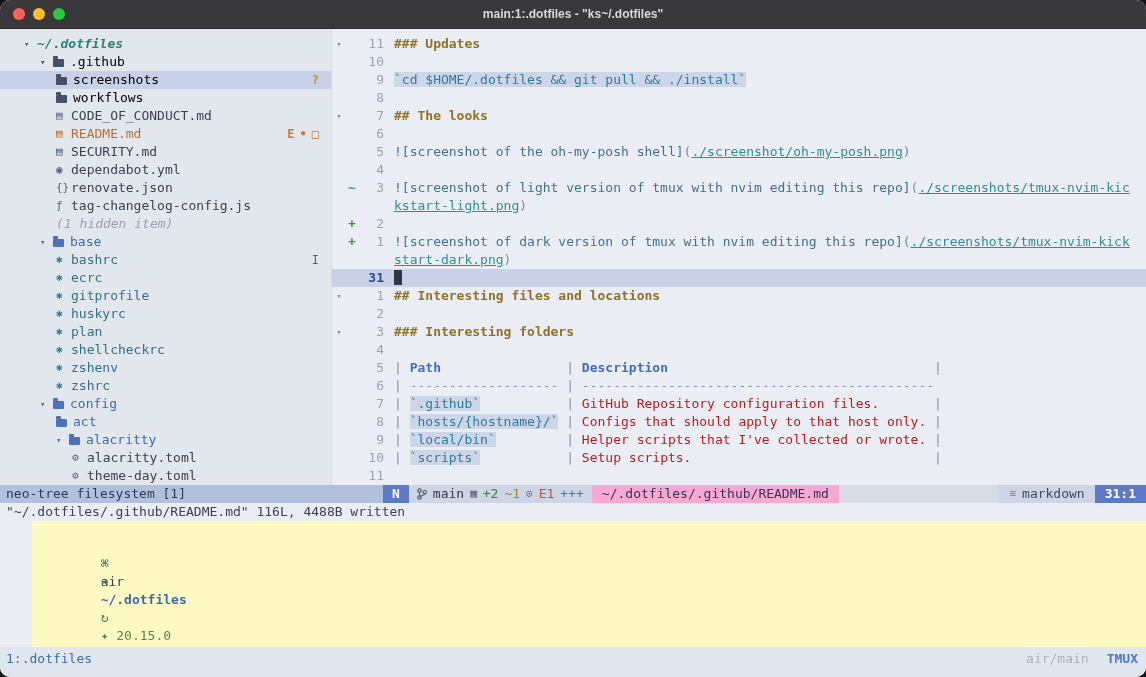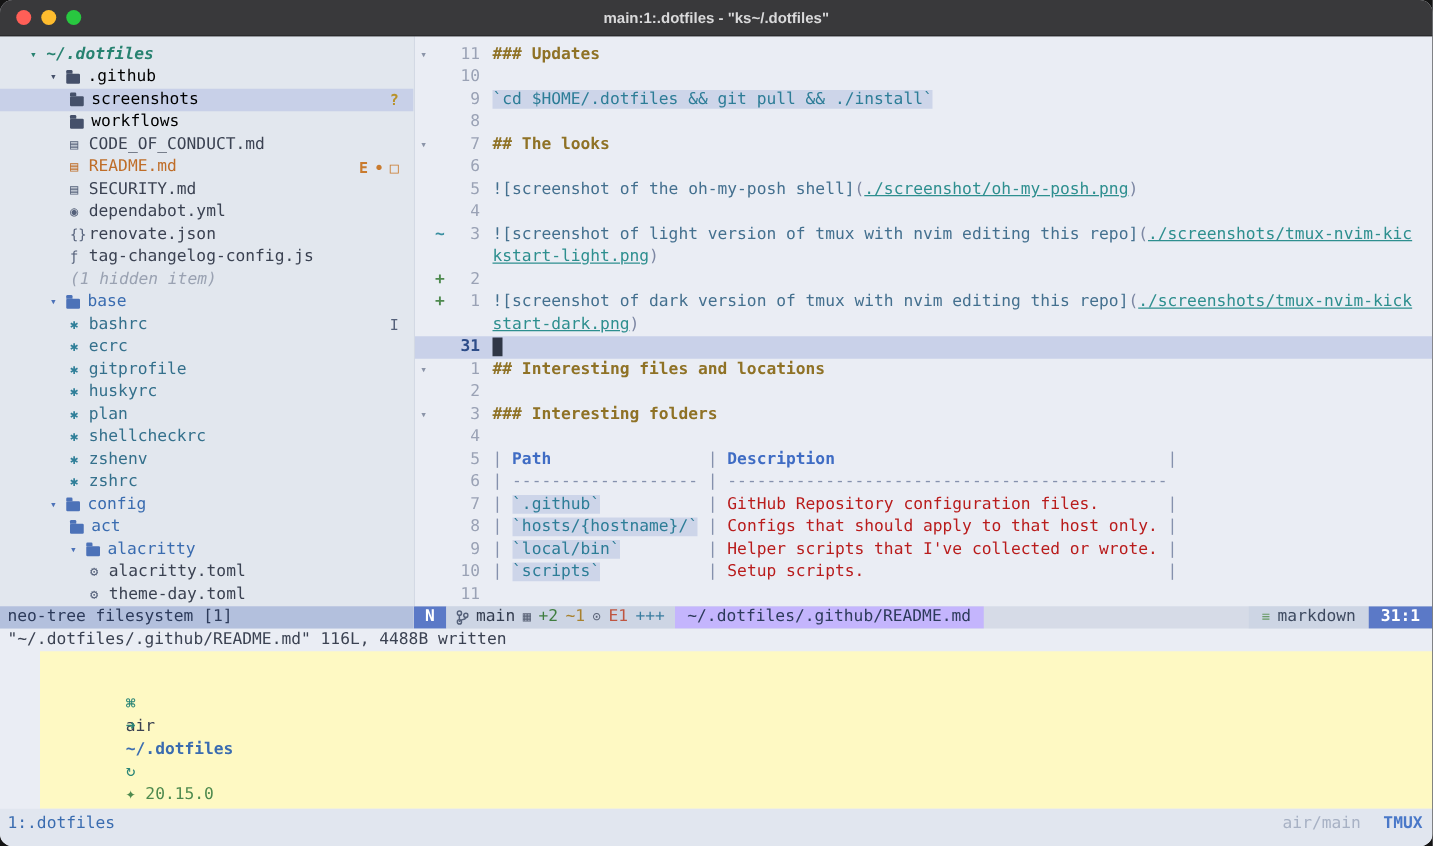--- a/index.html
+++ b/index.html
@@ -52,30 +52,30 @@
   .seg-c{color:#2d7d97;background:#cdd5e9;}
   .seg-a{color:#44708f;}
   .seg-u{color:#2e8f8f;text-decoration:underline;}
   .seg-p{color:#7d87a3;}
   .seg-th{color:#3f6cc4;font-weight:bold;}
   .seg-pi,.seg-d{color:#8591ad;}
   .seg-t{color:#b91c1c;}
   .seg-cursor{background:#2f3646;}
   
   .statusrow{height:18px;display:flex;flex:none;}
-  .ntstatus{width:331px;flex:none;background:#b3c0dd;color:#2c3a5a;padding-left:6px;box-sizing:border-box;}
+  .ntstatus{width:383px;flex:none;background:#b3c0dd;color:#2c3a5a;padding-left:6px;box-sizing:border-box;}
   .sline{flex:1;display:flex;background:#d6dbe7;overflow:hidden;}
   .sl-mode{background:#5b79c7;color:#fff;font-weight:bold;padding:0 9px;flex:none;}
   .sl-mid{background:#cdd5e4;display:flex;align-items:center;gap:6px;padding:0 8px;flex:none;color:#333c4f;}
   .sl-mid .ic{color:#5b6478;font-size:11px;}
   .sl-mid .add{color:#3f7d3f;}
   .sl-mid .chg{color:#a8812e;}
   .sl-mid .err{color:#bf5540;text-align:center;}
   .sl-mid .extra{color:#3a7da0;}
-  .sl-path{background:#c4b5fd;color:#2c3a5a;padding:0 10px;flex:none;}
+  .sl-path{background:#f9a8d4;color:#2c3a5a;padding:0 10px;flex:none;}
   .sl-fill{flex:1;}
   .sl-ft{background:#cdd5e4;color:#3e4a60;padding:0 10px;flex:none;display:flex;align-items:center;gap:6px;}
   .sl-ft .ic{color:#6a9b68;font-size:11px;}
   .sl-pos{background:#5b79c7;color:#fff;font-weight:bold;padding:0 10px;flex:none;}
   .branch-svg{width:10px;height:12px;display:inline-block;vertical-align:-2px;}
   
   .cmdline{height:18px;flex:none;padding-left:6px;color:#3b4252;background:#eaedf4;white-space:pre;}
   .shell{flex:1;background:#fef9c3;padding:16px 0 0 6px;margin-left:32px;}
   .prompt-line,.arrow-line{height:18px;white-space:pre;}
   .p-os{color:#2a8577;font-weight:bold;margin-right:7px;}

